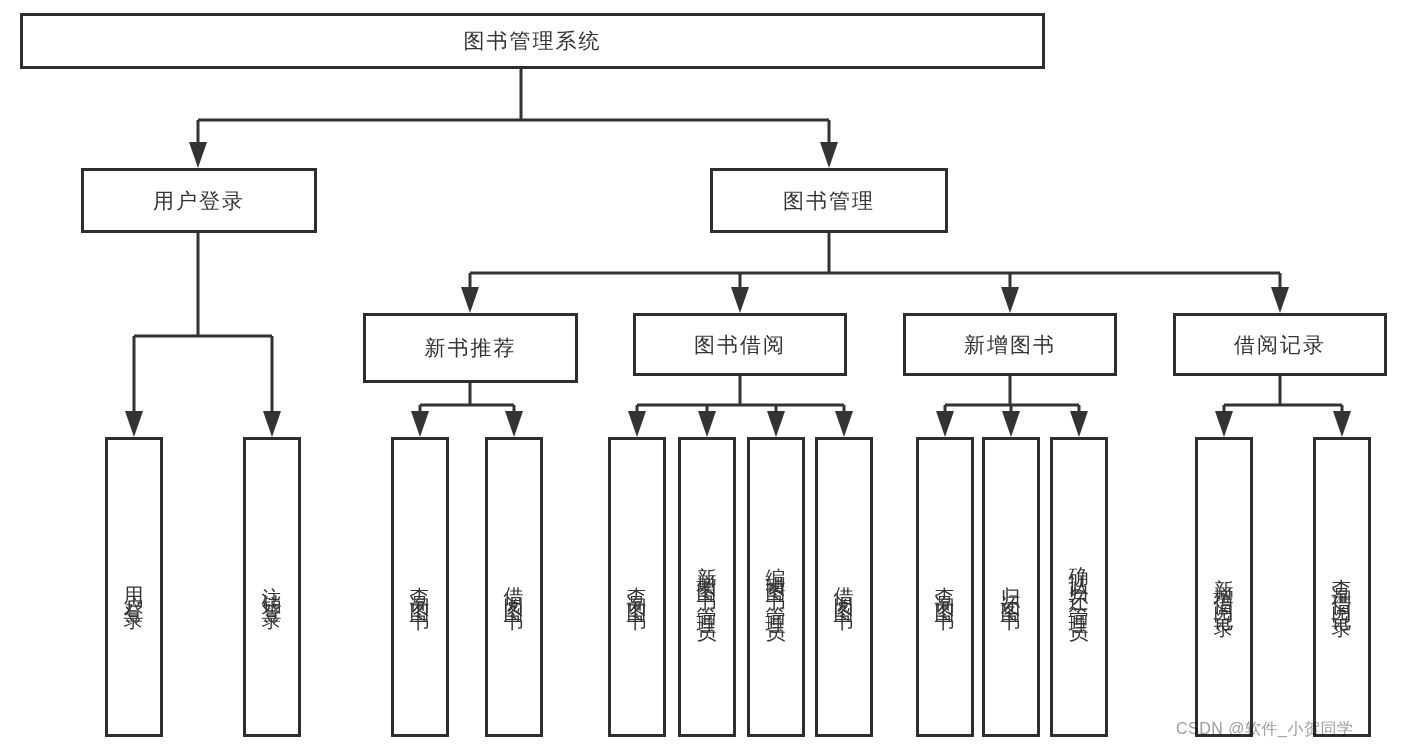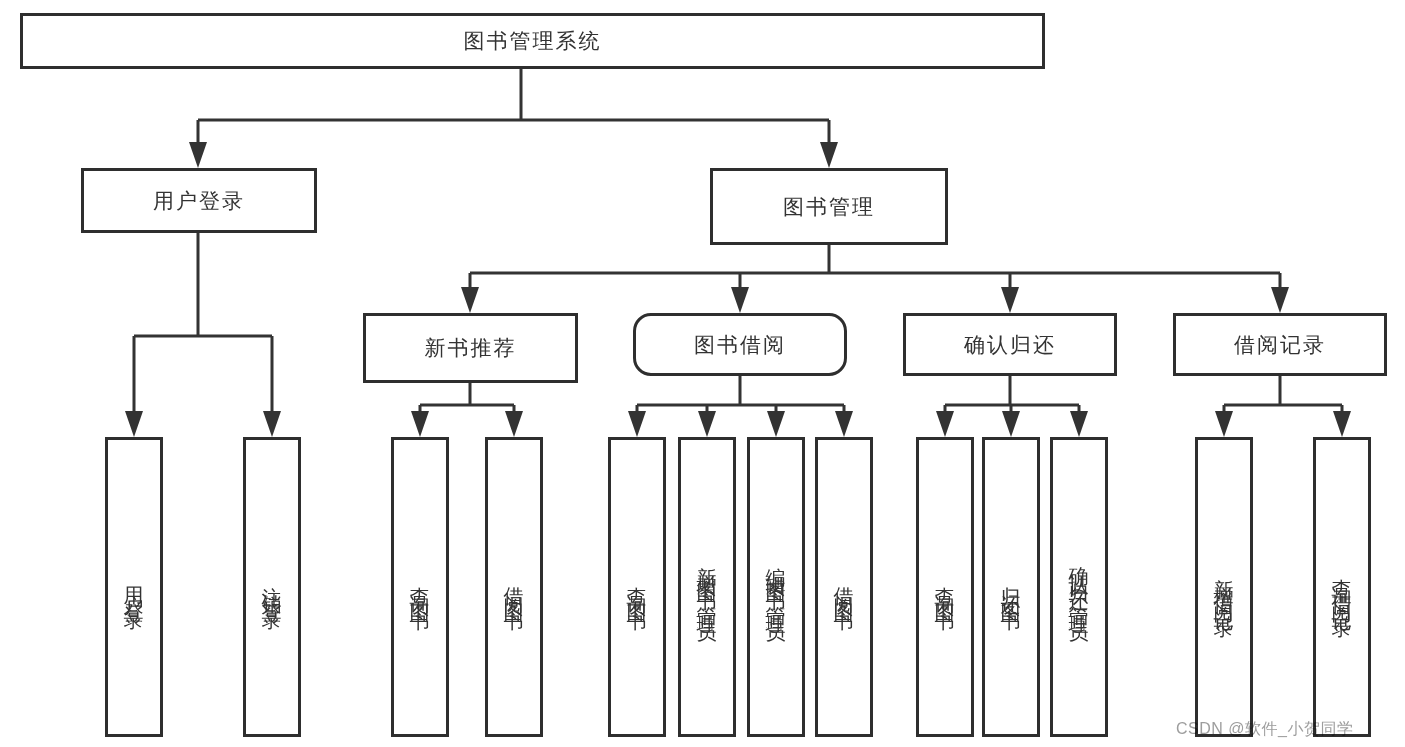--- a/index.html
+++ b/index.html
@@ -133,25 +133,25 @@
     </g>
     <g fill="#333333" stroke="none">
       <polygon points="1215,411 1233,411 1224,437"></polygon>
       <polygon points="1333,411 1351,411 1342,437"></polygon>
     </g>
   </svg>
 
   <div class="box" style="left:20px; top:13px; width:1025px; height:56px;">图书管理系统</div>
 
   <div class="box" style="left:81px; top:168px; width:236px; height:65px;">用户登录</div>
-  <div class="box" style="left:710px; top:168px; width:238px; height:77px;">图书管理</div>
+  <div class="box" style="left:710px; top:168px; width:238px; height:65px;">图书管理</div>
 
   <div class="box" style="left:363px; top:313px; width:215px; height:70px;font-family:Liberation Mono, monospace;">新书推荐</div>
-  <div class="box" style="left:633px; top:313px; width:214px; height:63px;border-radius:18px;">图书借阅</div>
-  <div class="box" style="left:903px; top:313px; width:214px; height:63px;">确认归还</div>
+  <div class="box" style="left:633px; top:313px; width:214px; height:63px;">图书借阅</div>
+  <div class="box" style="left:903px; top:313px; width:214px; height:63px;">新增图书</div>
   <div class="box" style="left:1173px; top:313px; width:214px; height:63px;">借阅记录</div>
 
   <div class="leaf" style="left:105px;">
     <span>用户登录</span>
   </div>
   <div class="leaf" style="left:243px;">
     <span>注销登录</span>
   </div>
 
   <div class="leaf" style="left:391px;">

